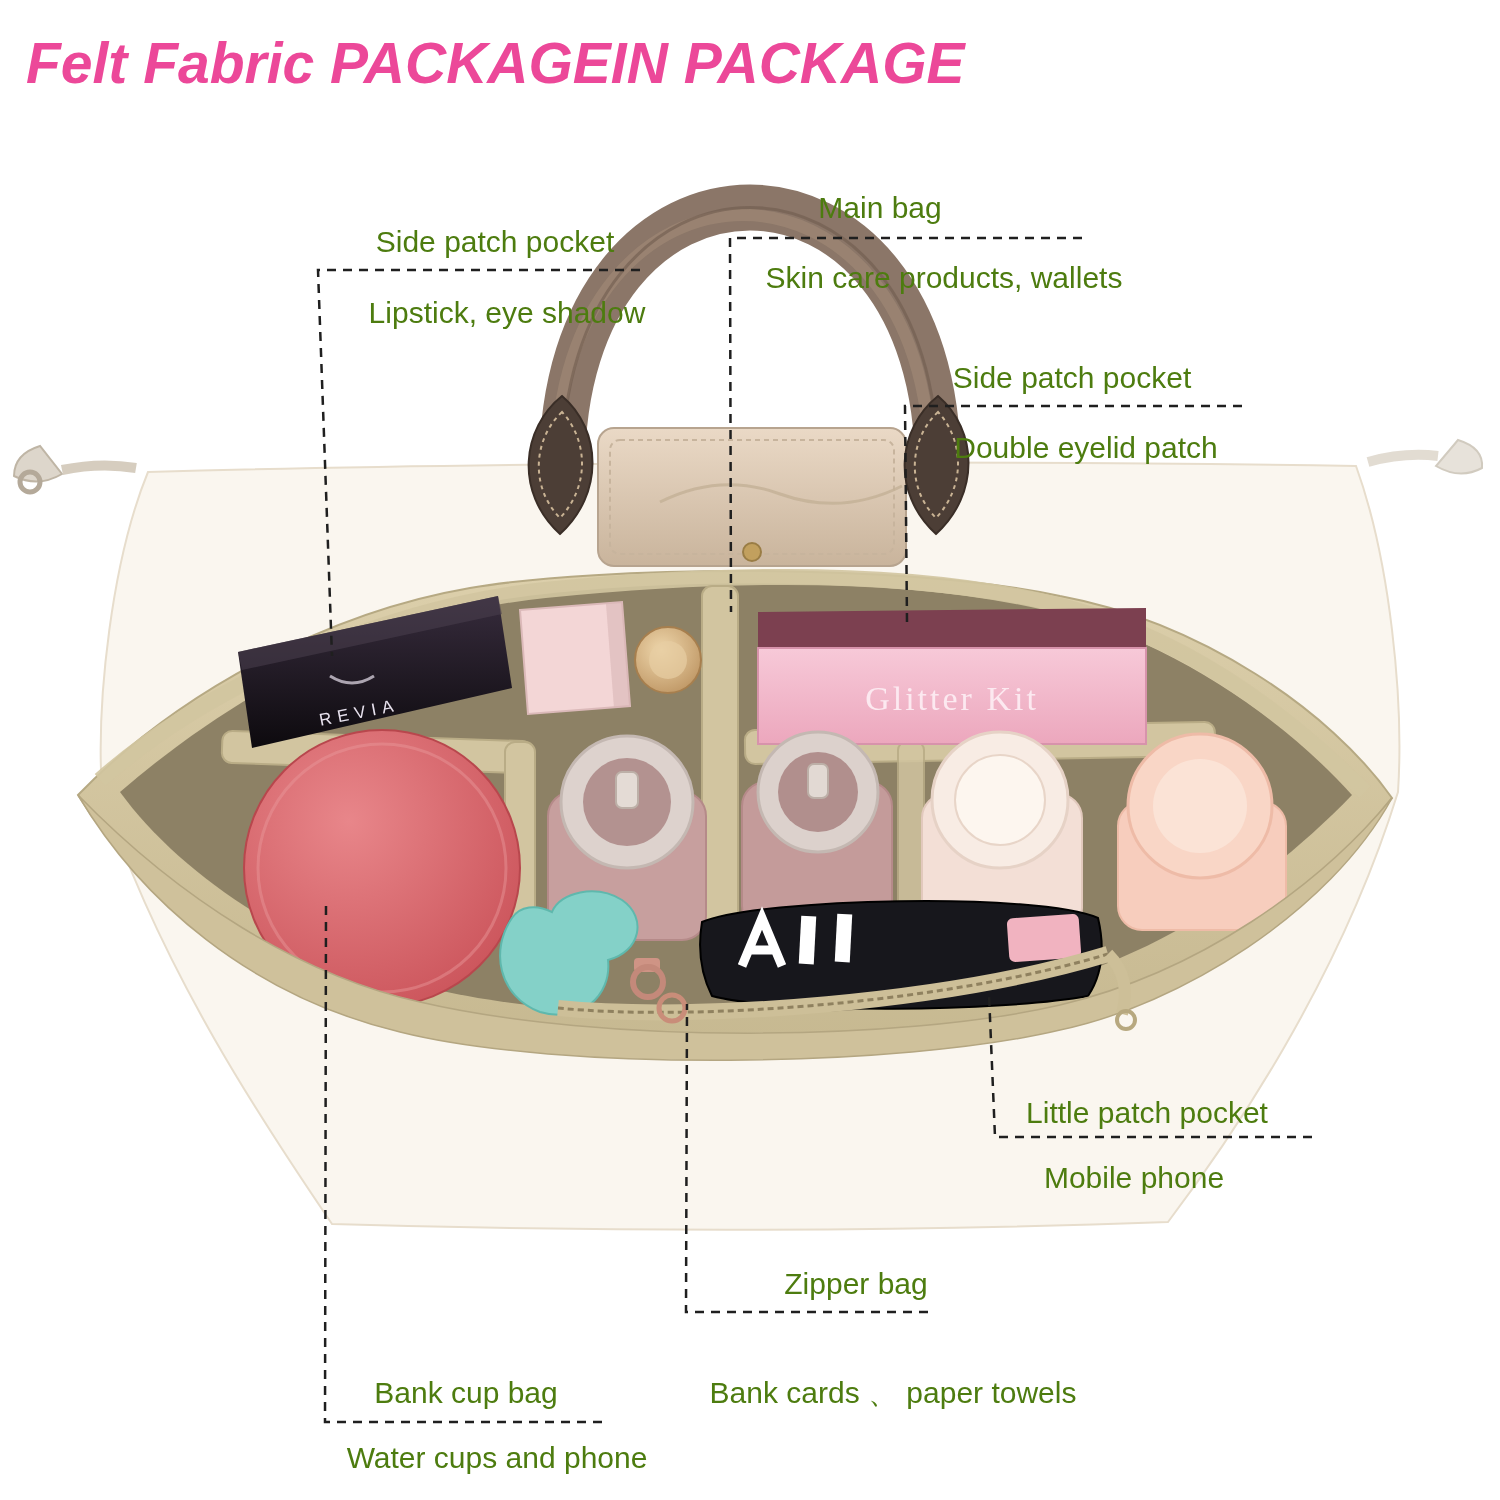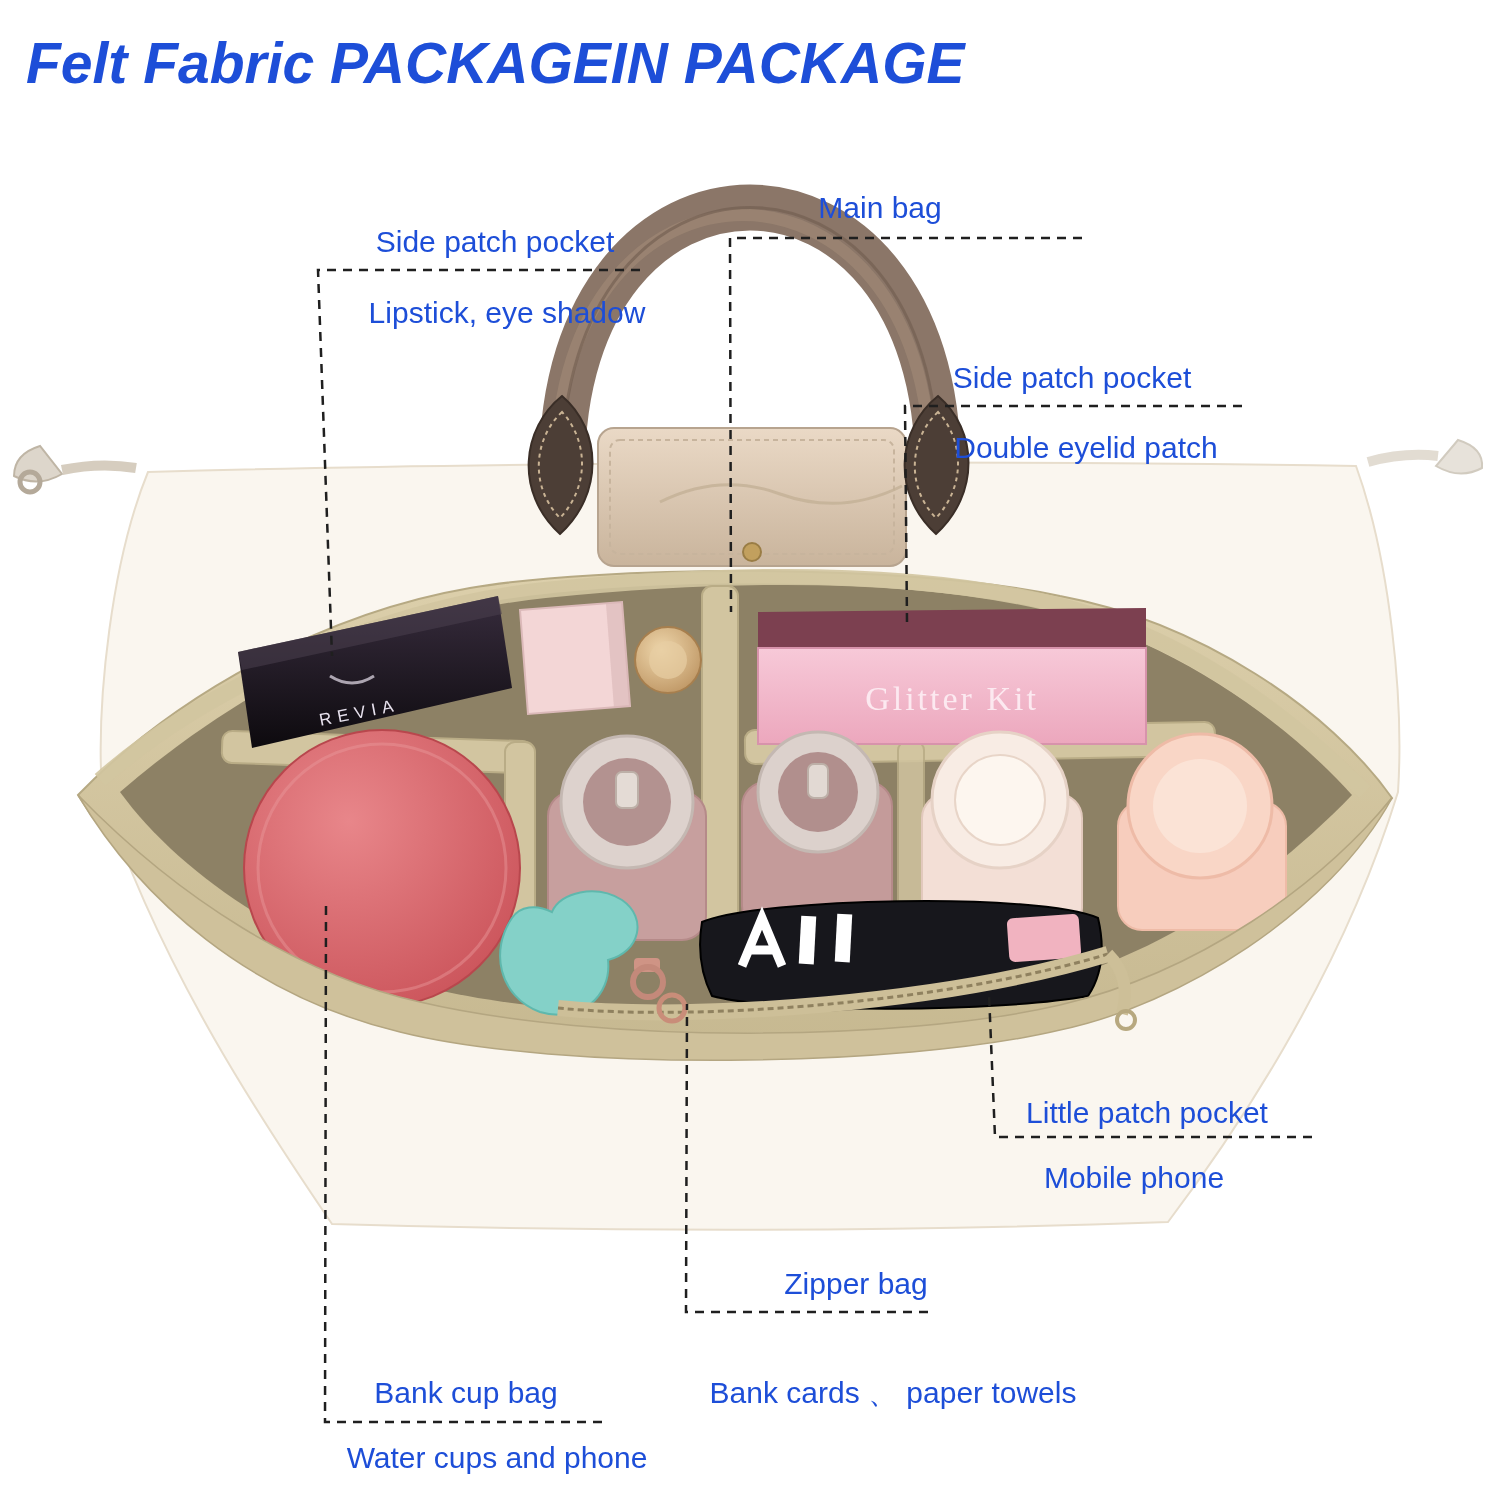--- a/index.html
+++ b/index.html
@@ -7,25 +7,25 @@
     position:relative;
     width:1500px;height:1500px;
     background:#ffffff;
     font-family:"Liberation Sans", sans-serif;
     overflow:hidden;
   }
   #scene{position:absolute;left:0;top:0;}
   .page-title{
     position:absolute;left:26px;top:30px;
     font-size:57px;font-weight:bold;font-style:italic;
-    color:#1d4ed8;white-space:nowrap;
+    color:#ec4899;white-space:nowrap;
   }
   .label{
     position:absolute;transform:translateX(-50%);
-    white-space:nowrap;font-size:30px;line-height:36px;color:#1d4ed8;
+    white-space:nowrap;font-size:30px;line-height:36px;color:#4d7c0f;
   }
 </style>
 </head>
 <body>
 
 <div id="canvas">
 
   <svg id="scene" width="1500" height="1500" viewBox="0 0 1500 1500">
     <defs>
       <linearGradient id="flapGrad" x1="0" y1="0" x2="0" y2="1">
@@ -214,20 +214,21 @@
       <path d="M 602 1422 L 325 1422 L 326 906"></path>
     </g>
   </svg>
 
   <div class="page-title">Felt Fabric PACKAGEIN PACKAGE</div>
 
   <div class="label" style="left:495px;top:224px;">Side patch pocket</div>
   <div class="label" style="left:507px;top:295px;">Lipstick, eye shadow</div>
 
   <div class="label" style="left:880px;top:190px;">Main bag</div>
+  <div class="label" style="left:944px;top:260px;">Skin care products, wallets</div>
 
   <div class="label" style="left:1072px;top:360px;">Side patch pocket</div>
   <div class="label" style="left:1086px;top:430px;text-align:right;">Double eyelid patch</div>
 
   <div class="label" style="left:1147px;top:1095px;">Little patch pocket</div>
   <div class="label" style="left:1134px;top:1160px;">Mobile phone</div>
 
   <div class="label" style="left:816px;top:1266px;margin-left:40px;">Zipper bag</div>
   <div class="label" style="left:893px;top:1335px;margin-top:40px;">Bank cards 、 paper towels</div>
 

